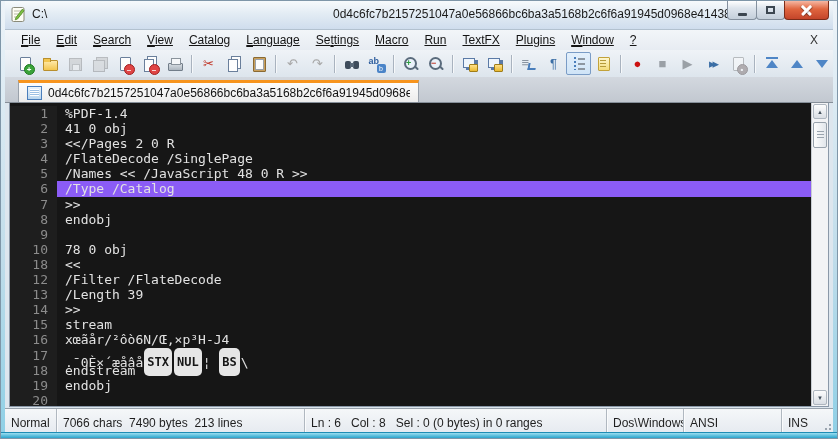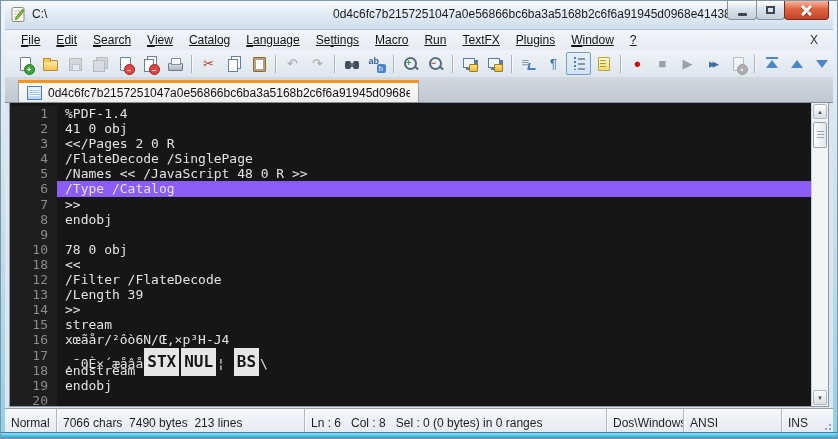--- a/index.html
+++ b/index.html
@@ -135,22 +135,22 @@
   
   .editor{position:absolute;left:8px;right:8px;top:101px;height:305px;
        background:#161616;border:1px solid #8a98a8;box-sizing:border-box;z-index:2;}
   .ed-content{position:absolute;left:0;top:0;right:17px;bottom:0;overflow:hidden;
        font-family:"DejaVu Sans Mono","Liberation Mono",monospace;font-size:13px;line-height:15.1px;
        padding-top:3px;}
   .ed-line{display:flex;white-space:pre;height:15.1px;}
   .ln{width:38px;text-align:right;padding-right:9px;color:#8c8c8c;background:#1e1e1e;flex:none;}
   .code{padding-left:8px;flex:1;color:#e2e2e2;}
   .ed-line.cur .code{background:#8b5cf6;}
-  .cc{display:inline-block;background:#e6e6e6;color:#161616;border-radius:0;padding:8px 3px;
-       font-size:16px;line-height:12px;font-weight:bold;margin:0 1px;vertical-align:1px;}
+  .cc{display:inline-block;background:#e6e6e6;color:#161616;border-radius:5px;padding:8px 3px;
+       font-size:12px;line-height:12px;font-weight:bold;margin:0 1px;vertical-align:1px;}
 
   
   .scrollbar{position:absolute;right:0;top:0;bottom:0;width:17px;background:#f2f3f5;
        border-left:1px solid #c8cdd2;box-sizing:border-box;}
   .sb-btn{position:absolute;left:1px;width:14px;height:15px;
        background:linear-gradient(#fdfdfd,#d9dee4);border:1px solid #aeb6bf;border-radius:2px;
        display:flex;align-items:center;justify-content:center;font-size:6px;color:#44505c;box-sizing:border-box;}
   .sb-btn.up{top:1px;}
   .sb-btn.down{bottom:1px;}
   .sb-thumb{position:absolute;left:1px;top:19px;width:14px;height:26px;

